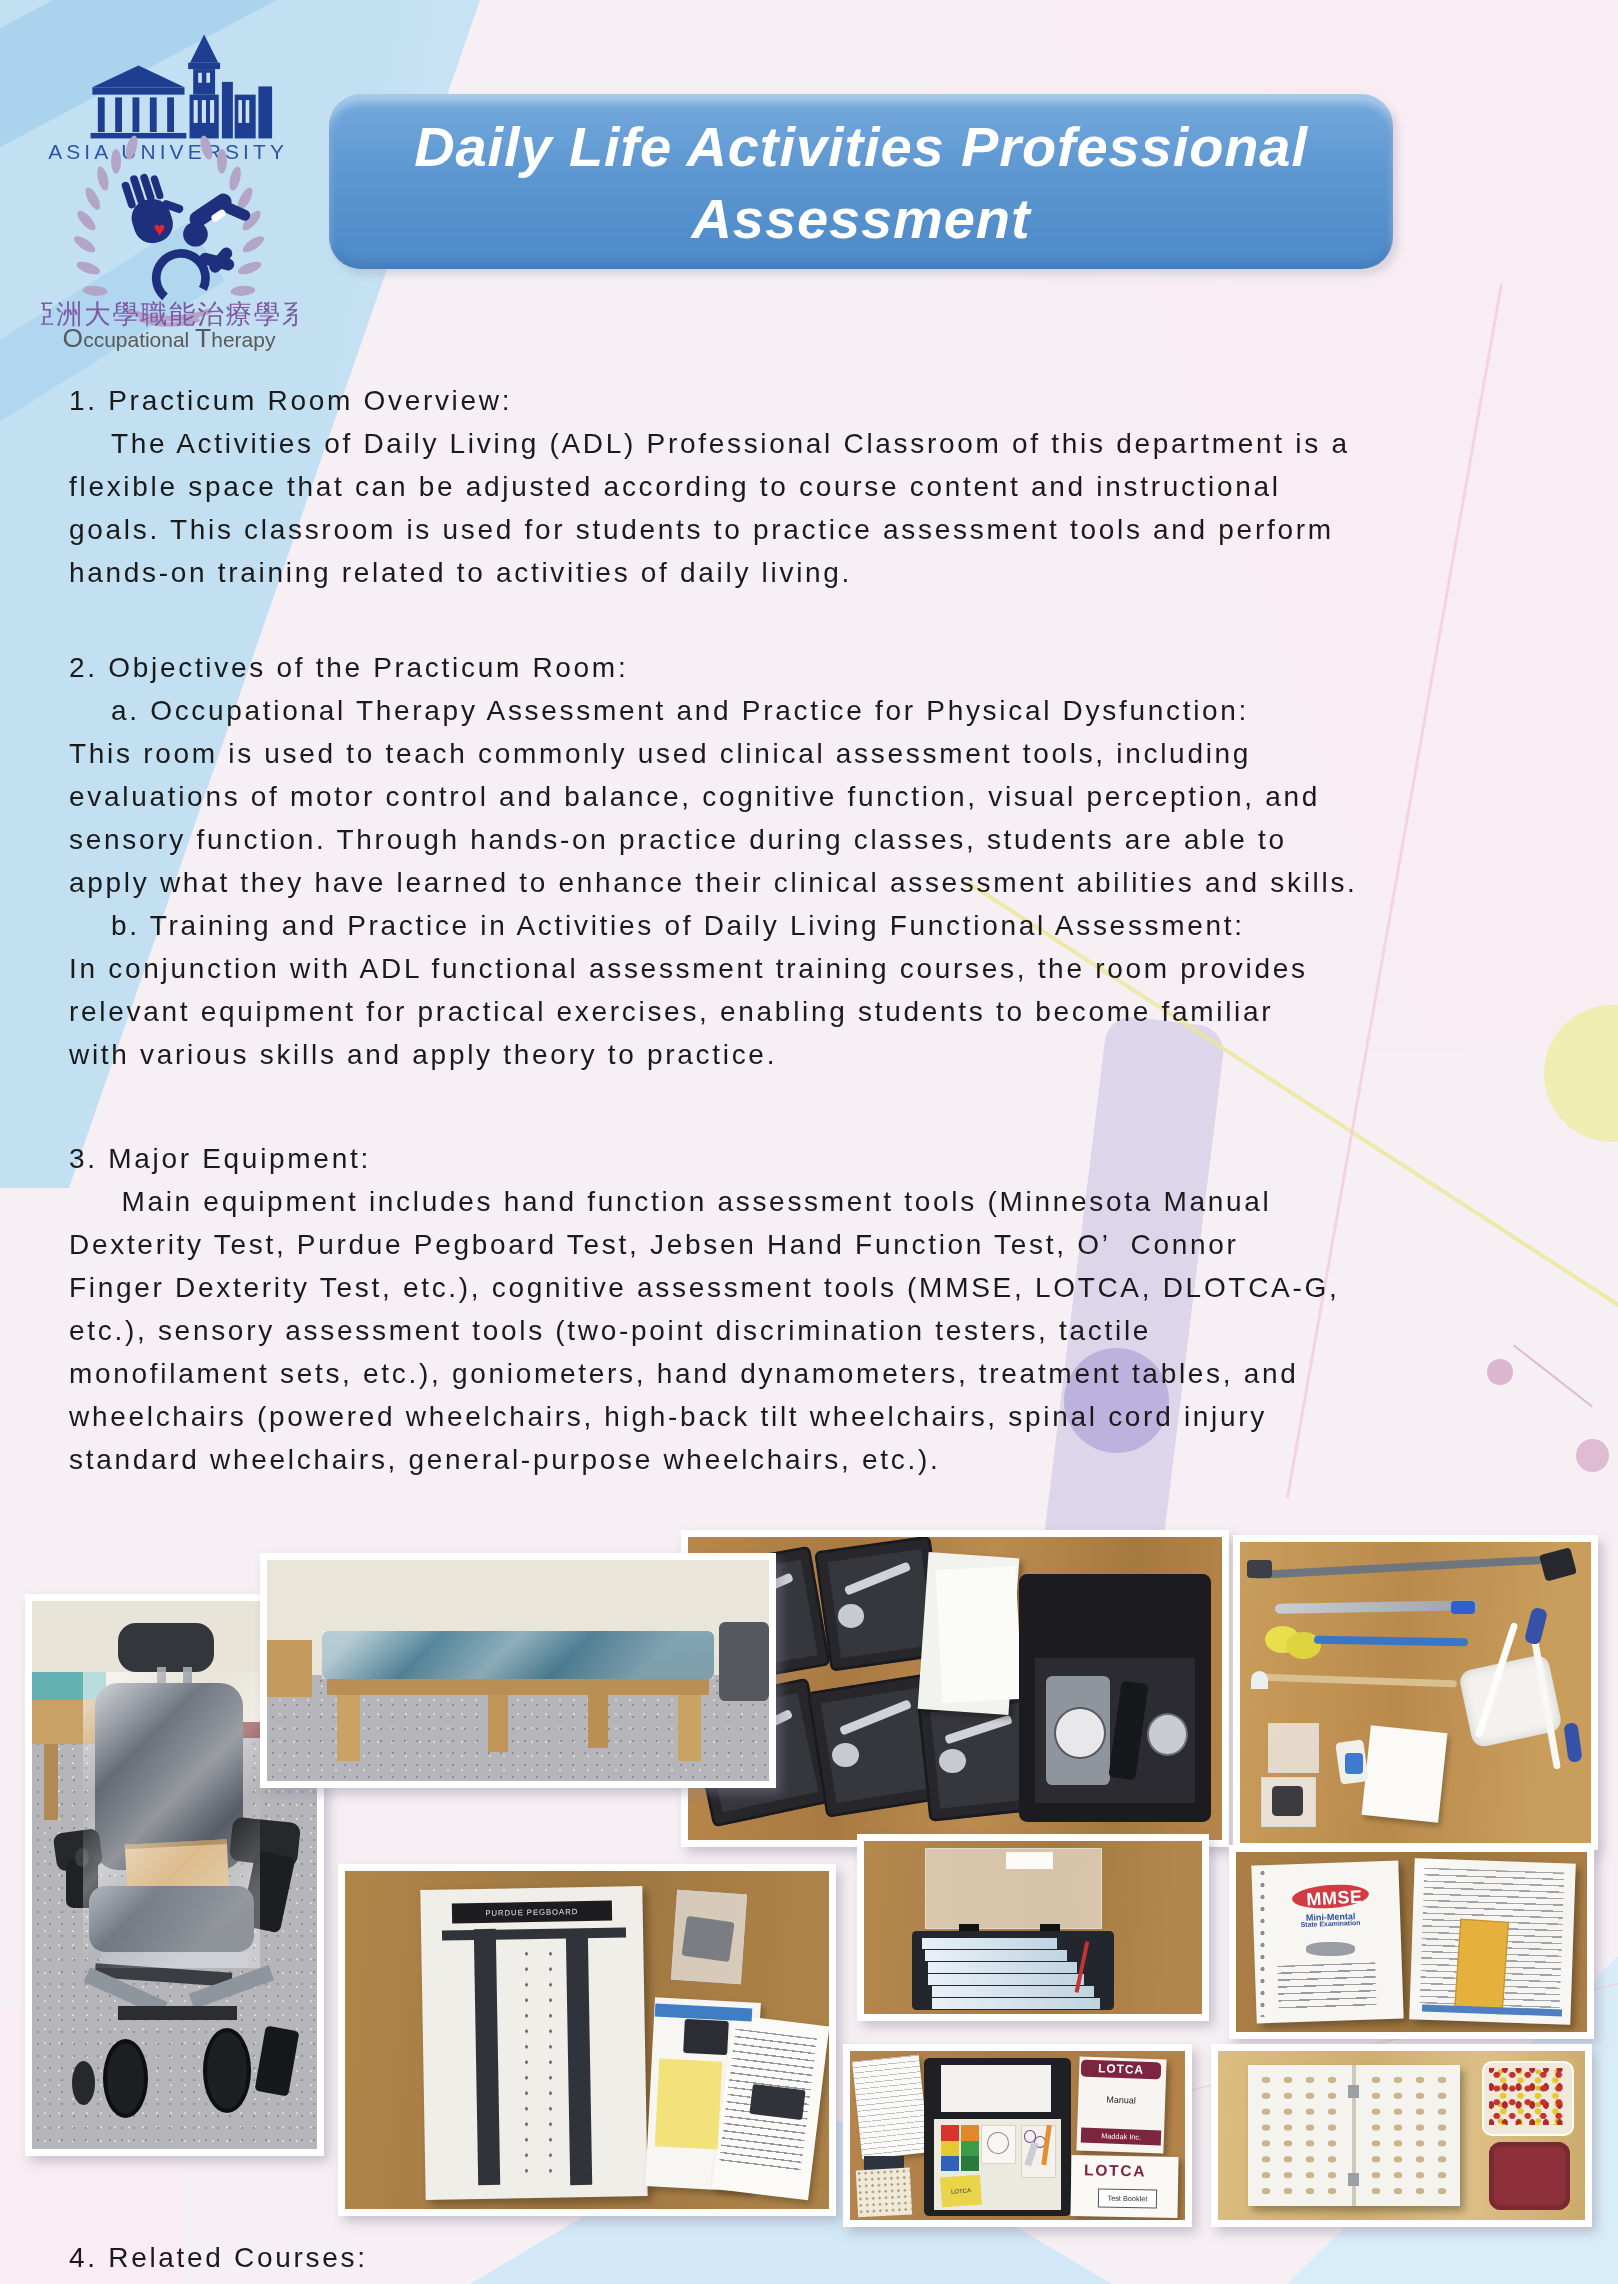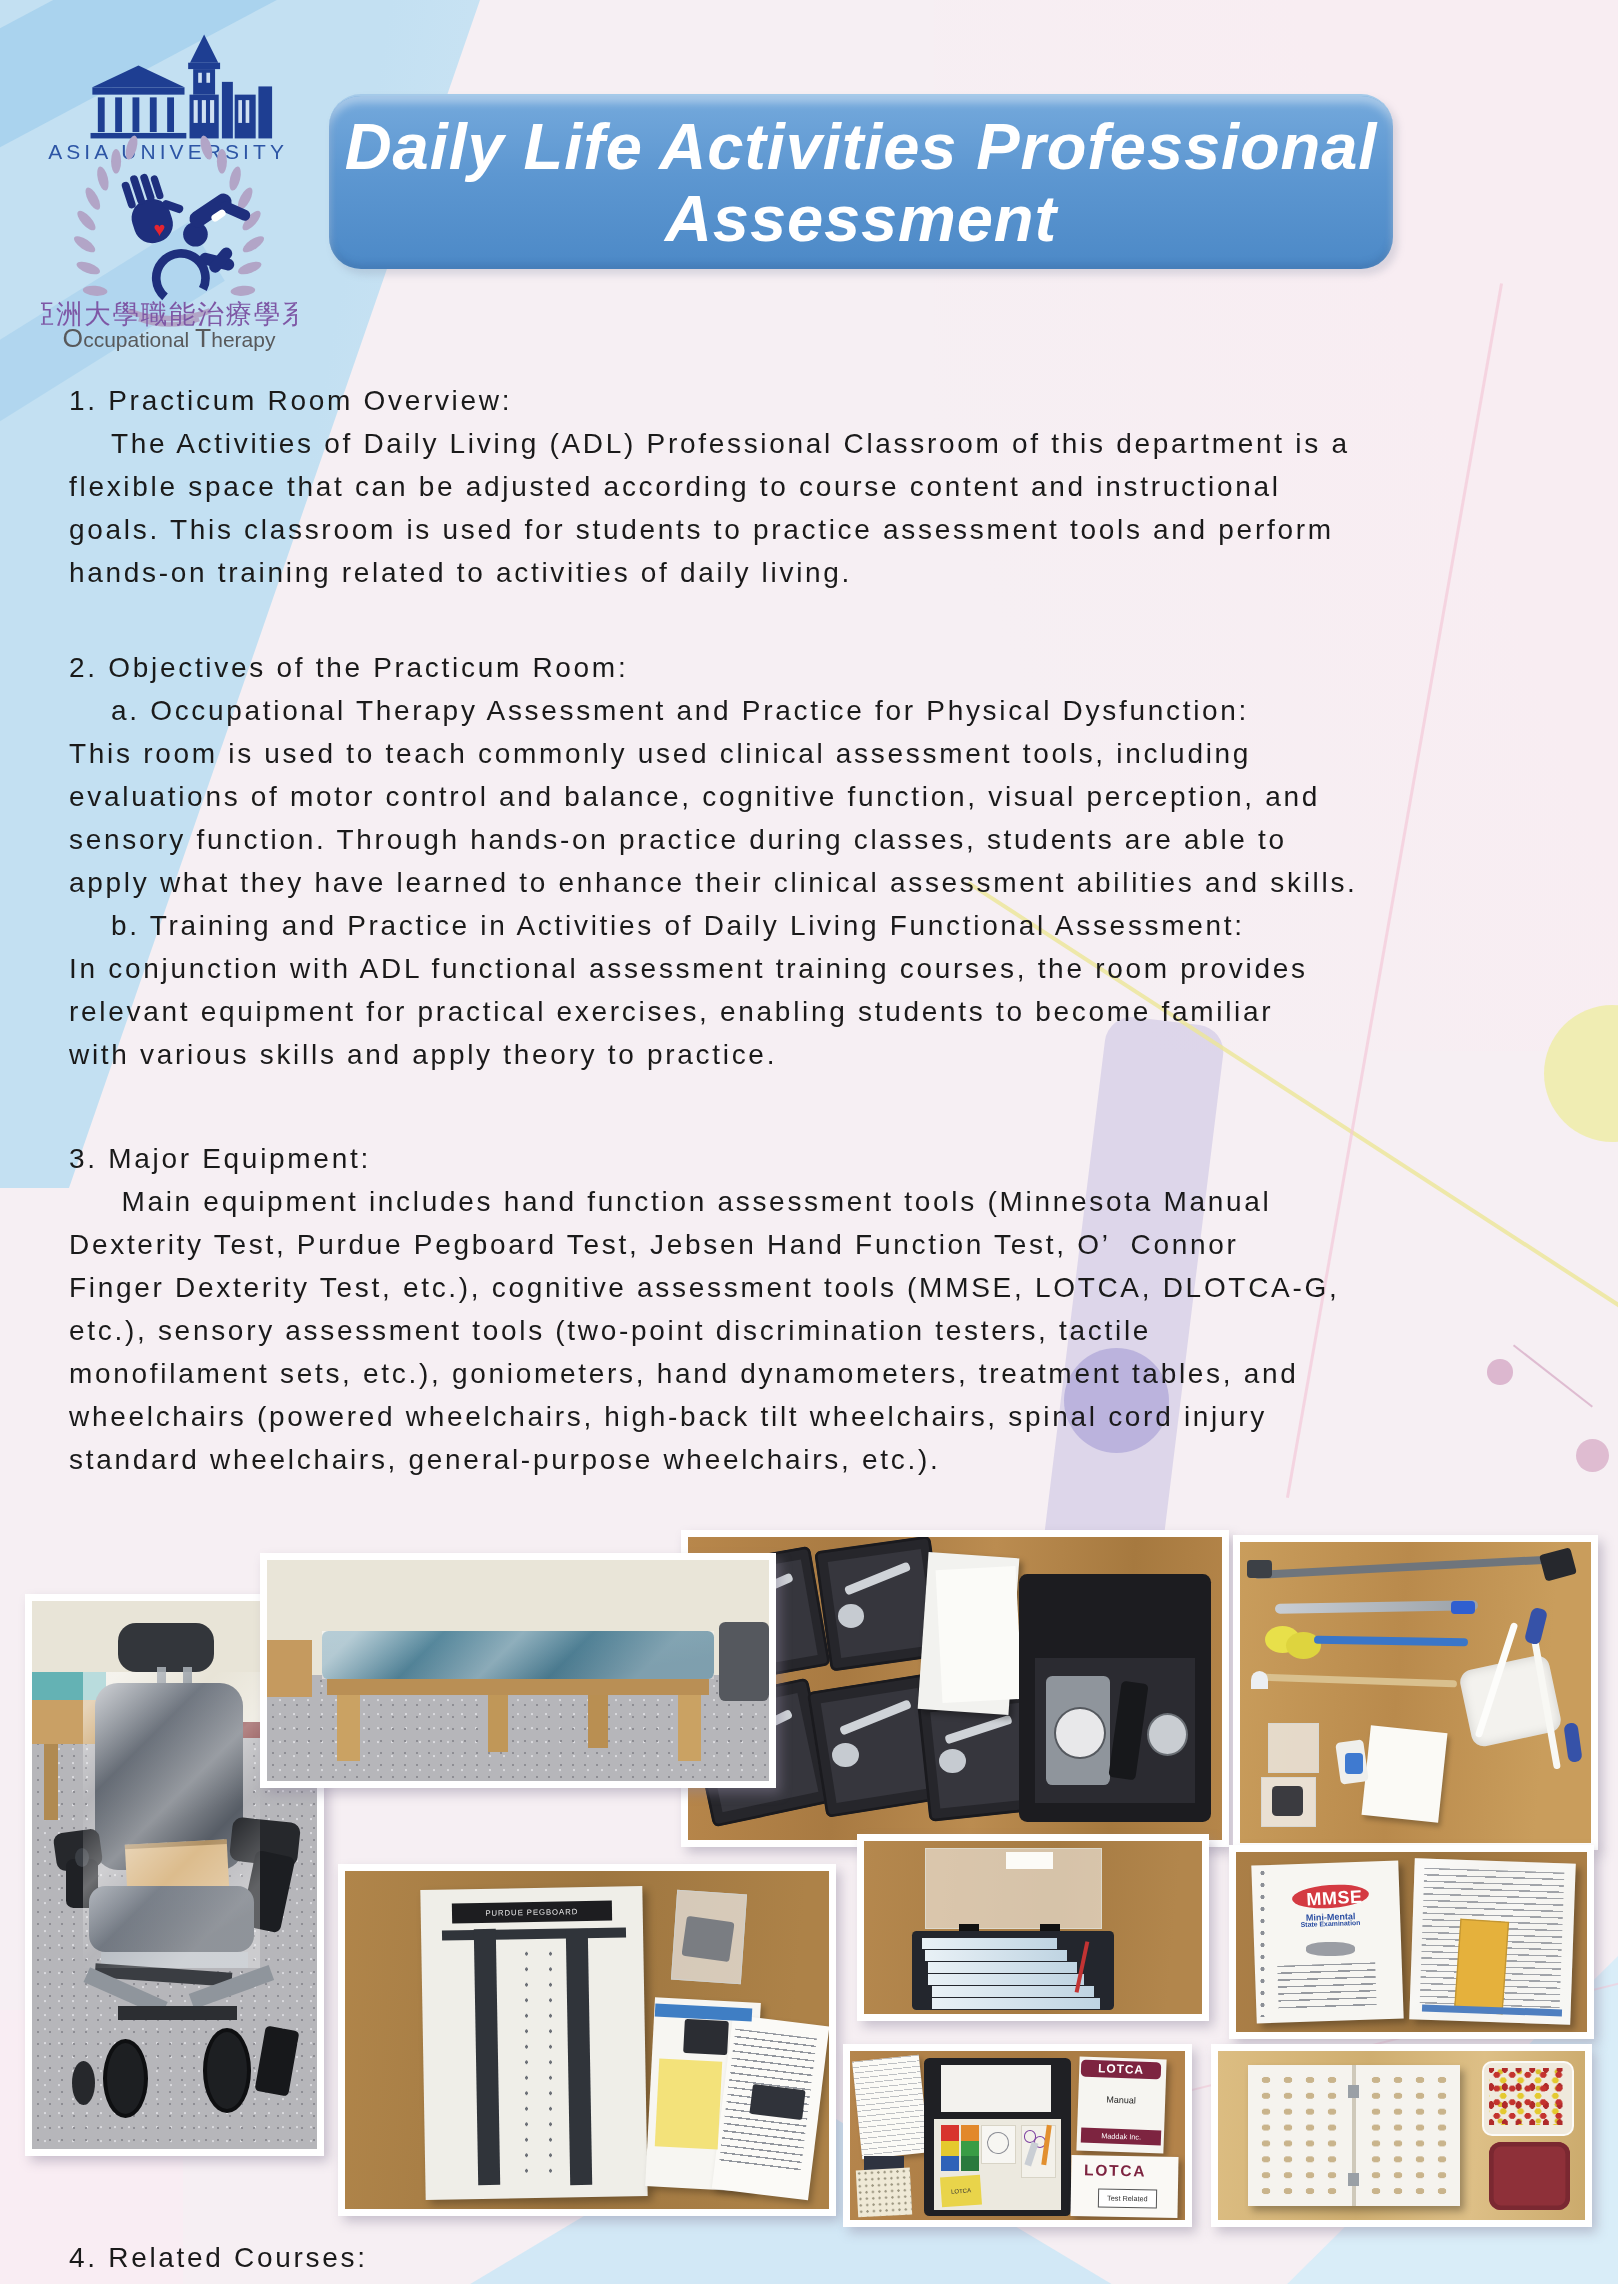--- a/index.html
+++ b/index.html
@@ -27,21 +27,21 @@
   #net-dot2{left:1576px;top:1439px;width:33px;height:33px;border-radius:50%;background:rgba(199,137,176,.5);}
   #net-line{left:1503px;top:1375px;width:100px;height:1.8px;background:rgba(199,137,176,.5);transform:rotate(38deg);}
 
   
   #logo{position:absolute;left:41px;top:18px;width:256px;height:333px;z-index:4;}
   #banner{position:absolute;left:329px;top:94px;width:1064px;height:173px;border-radius:32px;
     background:linear-gradient(180deg,#74a9dc 0%,#5d97d1 45%,#4c89c7 100%);
     border-top:2.7px solid #a5cae9;
     box-shadow:inset 0 6.4px 9px rgba(255,255,255,.40),inset 0 -4.6px 7.3px rgba(40,80,130,.25),4.6px 5.5px 7.3px rgba(130,140,165,.25);
     display:flex;flex-direction:column;justify-content:center;align-items:center;z-index:4;}
-  #banner .t{color:#fff;font-style:italic;font-weight:bold;font-size:65px;line-height:72px;letter-spacing:0.9px;text-align:center;white-space:nowrap;}
+  #banner .t{color:#fff;font-style:italic;font-weight:bold;font-size:56px;line-height:72px;letter-spacing:0.9px;text-align:center;white-space:nowrap;}
 
   
   .section{position:absolute;left:69px;width:1526px;color:#1a1a1a;font-size:28px;line-height:43px;
     letter-spacing:2.7px;white-space:pre-wrap;z-index:10;}
   #section-1{top:379px;}
   #section-2{top:646px;}
   #section-3{top:1137px;}
   #section-4{top:2234px;line-height:48px;}
 
   
@@ -535,21 +535,21 @@
       <div class="pc" id="lc-scissor2"></div>
       <div class="pc" id="lc-blade"></div>
       <div class="pc" id="lc-pencil"></div>
       <div class="pc" id="lc-yellow">LOTCA</div>
       <div class="pc" id="lc-manual"></div>
       <div class="pc" id="lc-mantop">LOTCA</div>
       <div class="pc" id="lc-manmid">Manual</div>
       <div class="pc" id="lc-manbot">Maddak Inc.</div>
       <div class="pc" id="lc-booklet"></div>
       <div class="pc" id="lc-bktitle">LOTCA</div>
-      <div class="pc" id="lc-bkbox">Test Related</div>
+      <div class="pc" id="lc-bkbox">Test Booklet</div>
     </div>
   </div>
 
   <div class="ph" id="ph-oconnor">
     <div class="in woodlight">
       <div class="pc" id="oc-board"></div>
       <div class="pc" id="oc-gap"></div>
       <div class="pc" id="oc-holes1"></div>
       <div class="pc" id="oc-holes2"></div>
       <div class="pc" id="oc-hinge1"></div>

